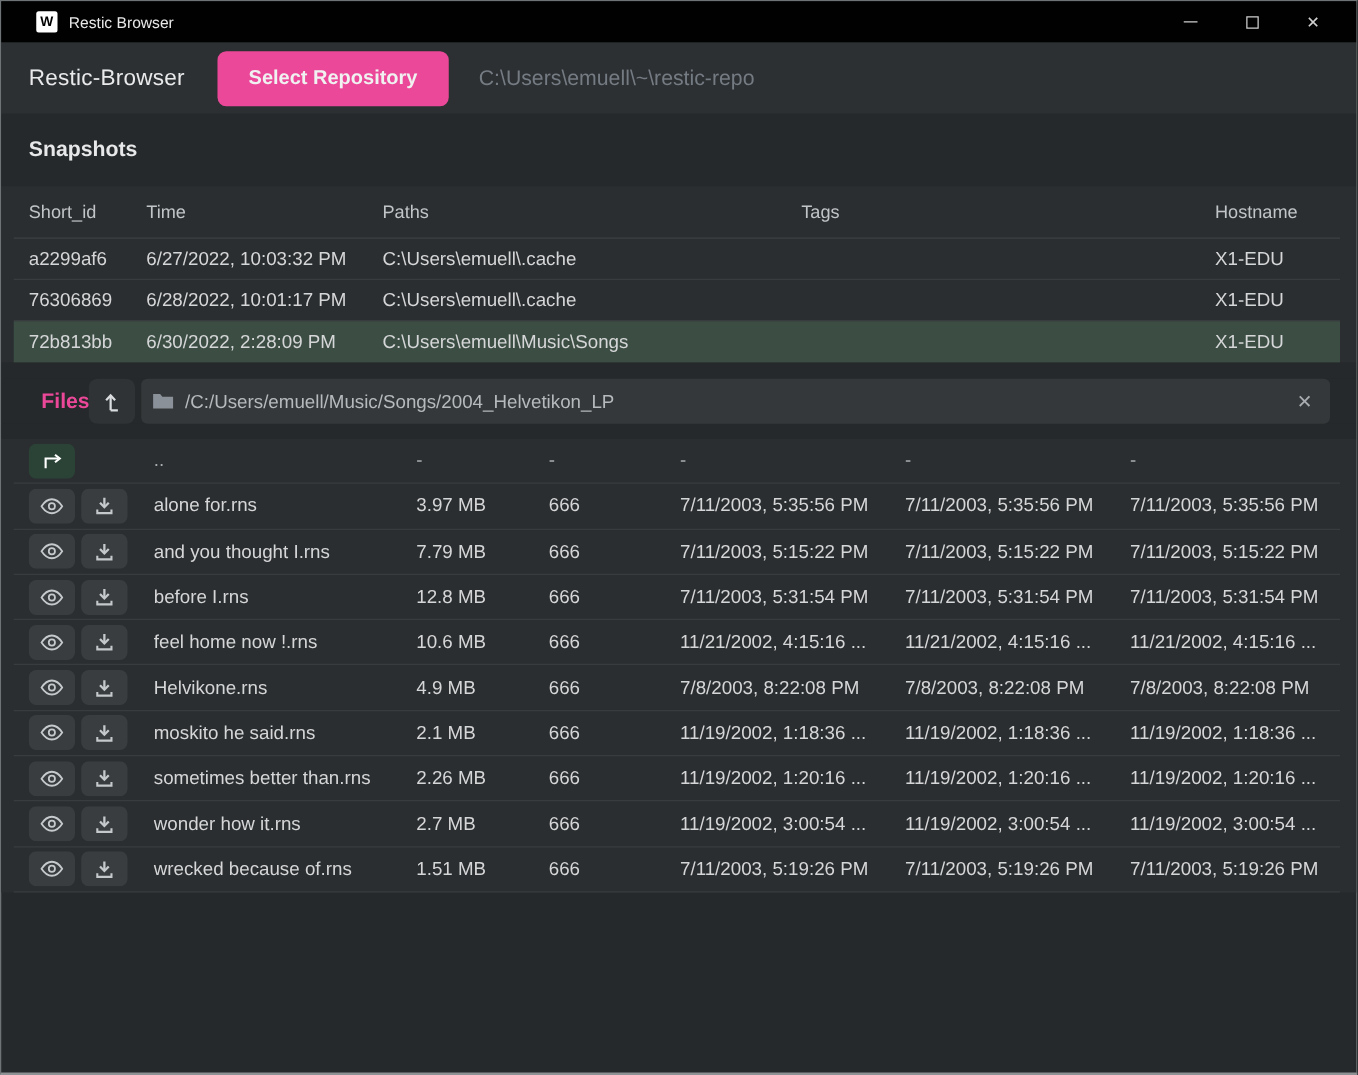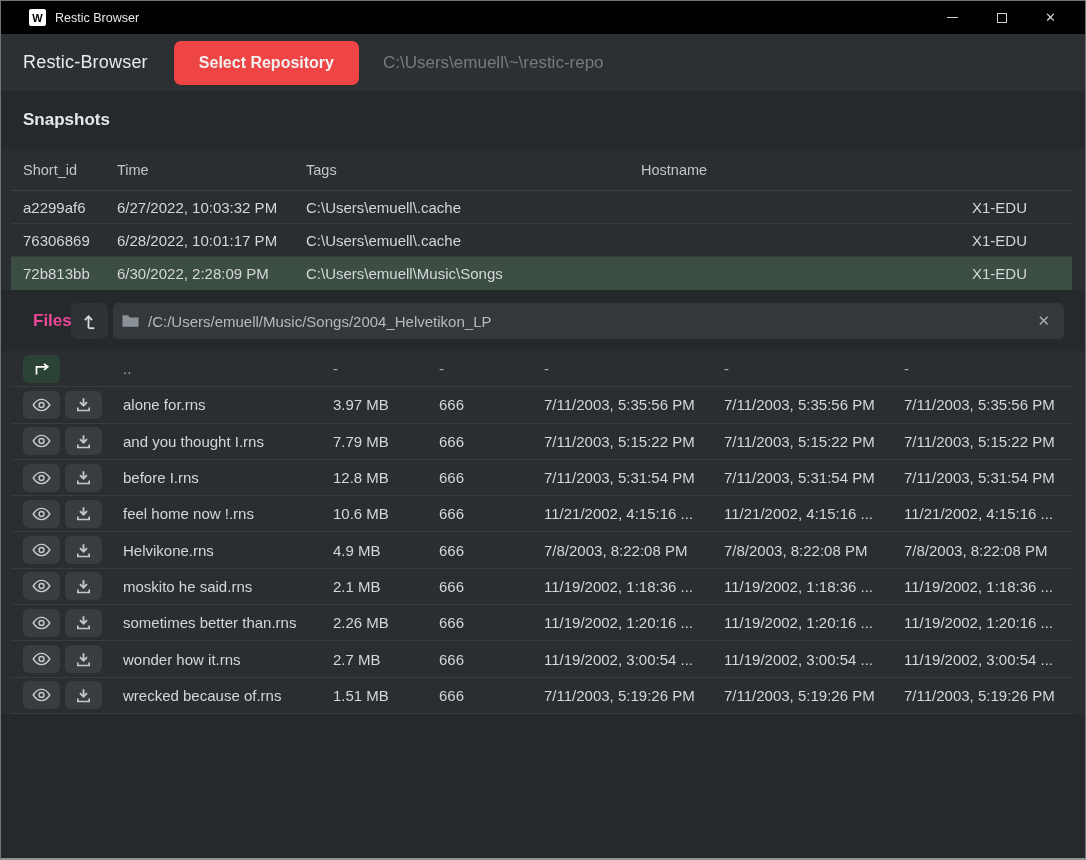--- a/index.html
+++ b/index.html
@@ -17,21 +17,21 @@
   .win-controls { display:flex; height:33px; }
   .win-btn { width:49px; height:33px; display:flex; align-items:center; justify-content:center; cursor:default; }
   .min-glyph { width:11px; height:0; border-top:1.6px solid #cfcfcf; display:block; }
   .max-glyph { width:10px; height:10px; border:1.4px solid #cfcfcf; display:block; }
   .close-glyph { color:#cfcfcf; font-size:13px; line-height:1; }
   .win-pad { width:10px; }
 
   
   .header { height:57px; background:#2d3033; display:flex; align-items:center; }
   .app-name { color:#e9eaeb; font-weight:normal; font-size:18px; margin-left:22px; letter-spacing:.2px; }
-  .select-repo { margin-left:26px; height:44px; padding:0 25px; background:#ef4444; border:none;
+  .select-repo { margin-left:26px; height:44px; padding:0 25px; background:#ec4899; border:none;
                  border-radius:7px; color:#f0f1f1; font-weight:bold; font-size:16px;
                  font-family:inherit; cursor:pointer; }
   .repo-path { color:#747b83; font-size:17px; margin-left:24px; }
 
   
   .section-heading { height:58px; display:flex; align-items:center; background:#26292b; }
   .section-heading span { color:#e7e8e9; font-weight:bold; font-size:17px; margin-left:22px; }
 
   
   .snap-table { background:#2b2e30; }
@@ -103,20 +103,21 @@
   </div>
 
   <div class="section-heading">
     <span>Snapshots</span>
   </div>
 
   <div class="snap-table">
     <div class="snap-header">
       <div>Short_id</div>
       <div>Time</div>
+      <div>Paths</div>
       <div>Tags</div>
       <div>Hostname</div>
     </div>
     <div id="snap-body">
         <div class="snap-row">
           <div>a2299af6</div>
           <div>6/27/2022, 10:03:32 PM</div>
           <div>C:\Users\emuell\.cache</div>
           <div></div>
           <div>X1-EDU</div>

